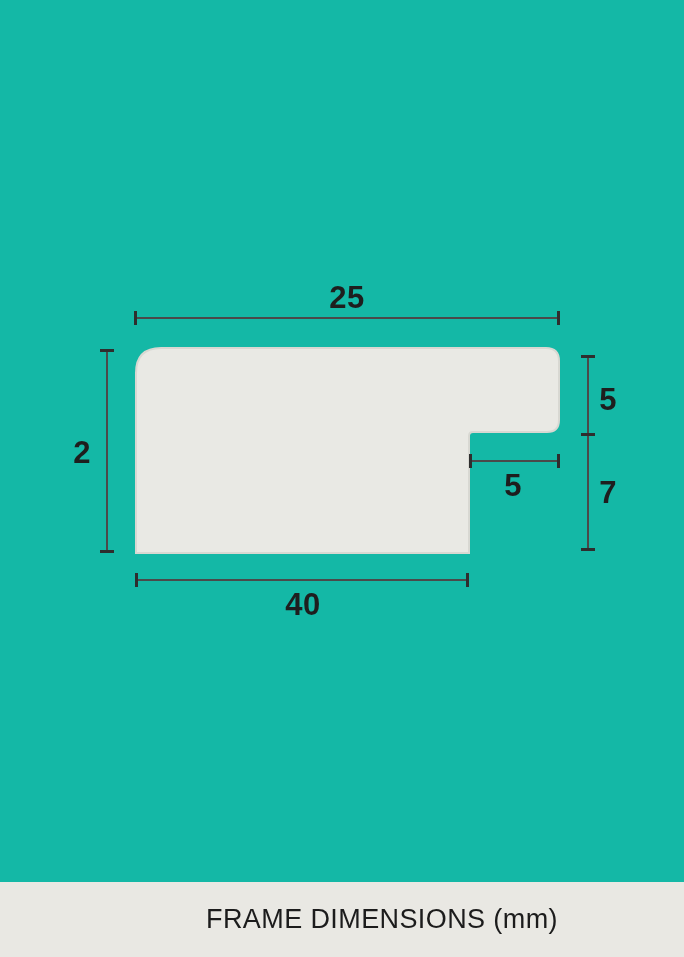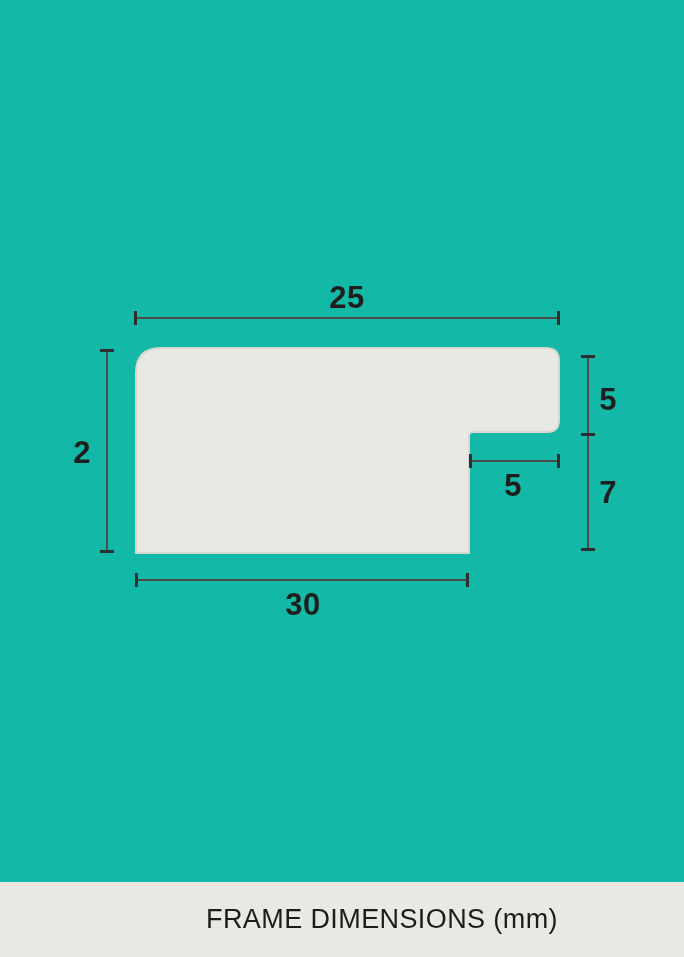--- a/index.html
+++ b/index.html
@@ -117,20 +117,20 @@
     <div class="dim-line-h" style="left:470px; top:460px; width:89px;"></div>
     <div class="tick-v" style="left:469px; top:454px;"></div>
     <div class="tick-v" style="left:557px; top:454px;"></div>
     <div class="dim-label" style="left:493px; top:470px; width:40px;">5</div>
   </div>
 
   <div>
     <div class="dim-line-h" style="left:136px; top:579px; width:333px;"></div>
     <div class="tick-v" style="left:135px; top:573px;"></div>
     <div class="tick-v" style="left:466px; top:573px;"></div>
-    <div class="dim-label" style="left:263px; top:589px; width:80px;">30</div>
+    <div class="dim-label" style="left:263px; top:589px; width:80px;">40</div>
   </div>
 
   <div class="caption-bar">
     <div class="caption-text">FRAME DIMENSIONS (mm)</div>
   </div>
 
 </div>
 
 </body></html>

